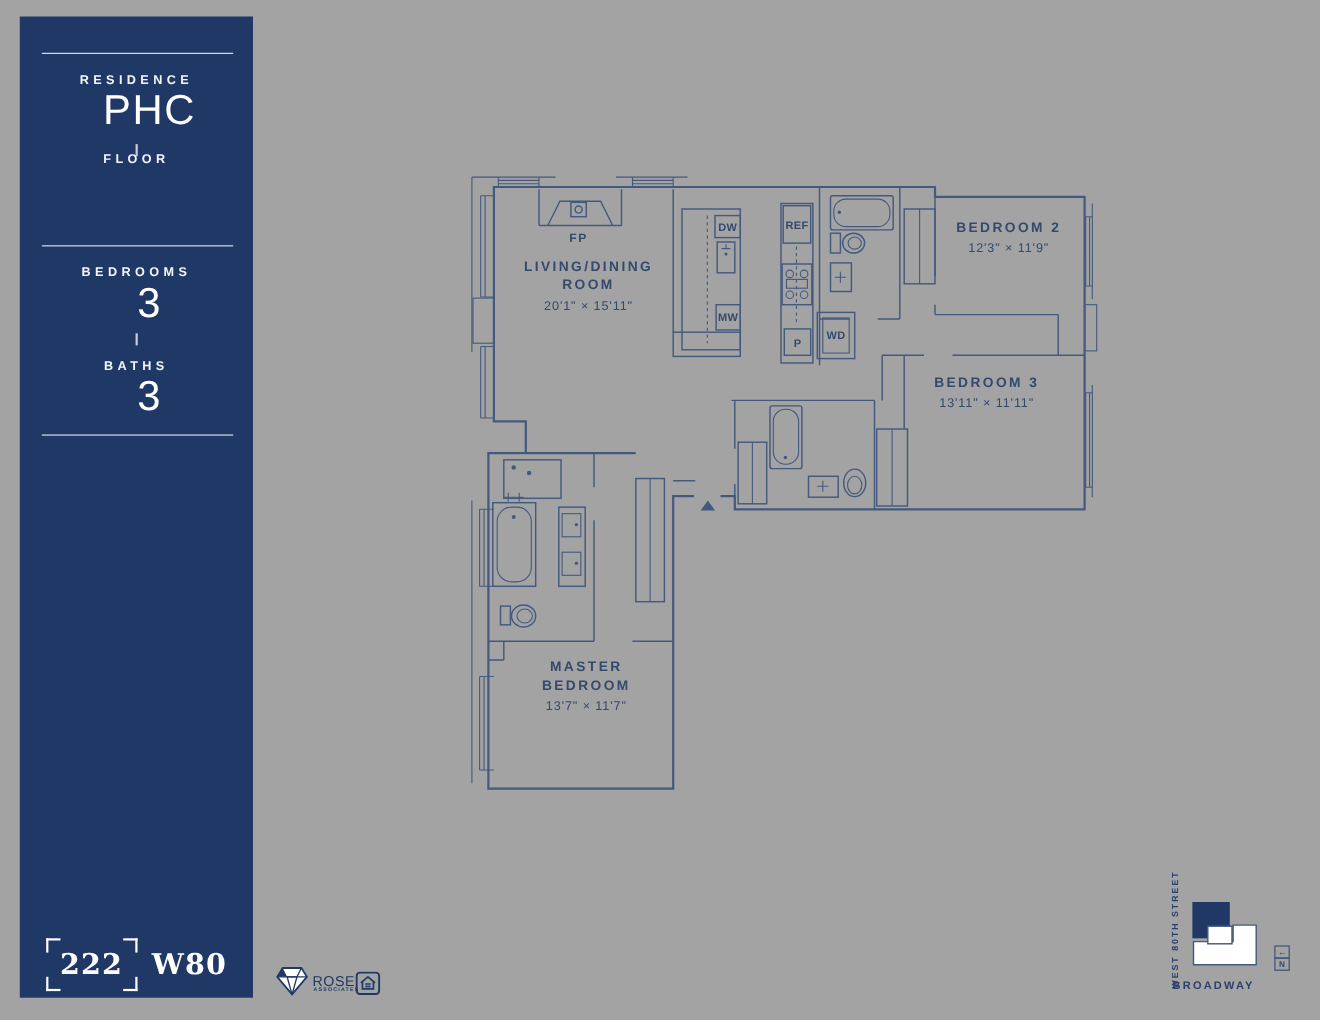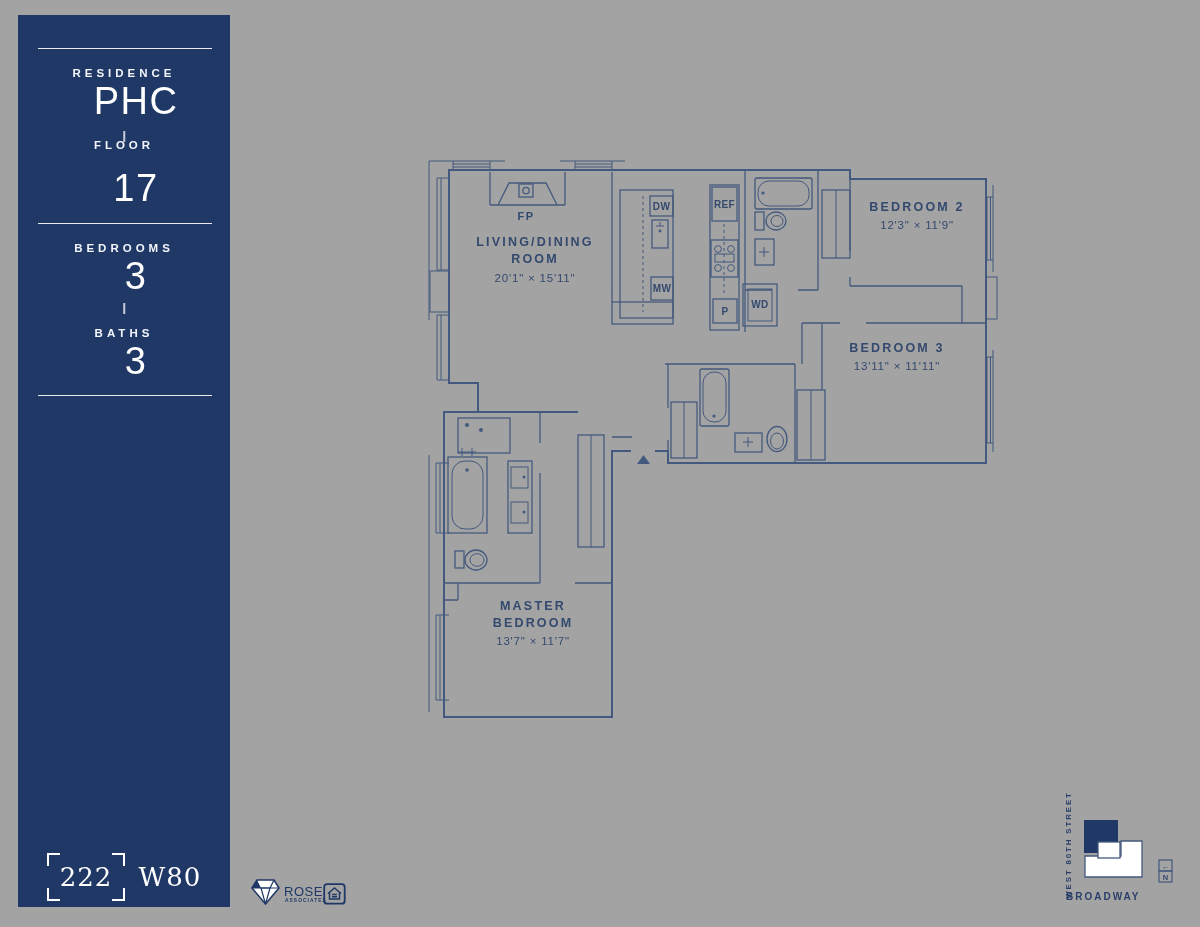--- a/index.html
+++ b/index.html
@@ -15,21 +15,21 @@
   .sb-tick{position:absolute;left:50%;width:1.5px;height:11px;background:rgba(255,255,255,.75);
            transform:translateX(-50%);}
   .logo-row{position:absolute;left:0;top:838px;width:100%;display:flex;justify-content:center;
             align-items:center;gap:13px;}
   .bracket{position:relative;padding:11px 13px;}
   .bracket span.c{position:absolute;width:11px;height:11px;}
   .bracket .tl{left:0;top:0;border-left:2.5px solid #fff;border-top:2.5px solid #fff;}
   .bracket .tr{right:0;top:0;border-right:2.5px solid #fff;border-top:2.5px solid #fff;}
   .bracket .bl{left:0;bottom:0;border-left:2.5px solid #fff;border-bottom:2.5px solid #fff;}
   .bracket .br{right:0;bottom:0;border-right:2.5px solid #fff;border-bottom:2.5px solid #fff;}
-  .logo-num,.logo-name{font-family:"DejaVu Serif","Liberation Serif",serif;font-weight:400;
+  .logo-num,.logo-name{font-family:"DejaVu Serif","Liberation Serif",serif;font-weight:700;
             font-size:26px;color:#ffffff;letter-spacing:1px;line-height:26px;}
   
   .plan{position:absolute;left:410px;top:150px;}
   .plan .wall{stroke:#44597e;stroke-width:2;fill:none;stroke-linecap:square;}
   .plan .thin{stroke:#44597e;stroke-width:1.3;fill:none;}
   .plan .fine{stroke:#44597e;stroke-width:1;fill:none;}
   .plan .dash{stroke:#44597e;stroke-width:1;fill:none;stroke-dasharray:3 3;}
   .plan .fillnavy{fill:#44597e;stroke:none;}
   .plan text{fill:#33496e;}
   .room-name{font-size:12.5px;font-weight:700;letter-spacing:2.2px;text-anchor:middle;}
@@ -54,21 +54,20 @@
 <body>
 
 <div class="page">
 
   <div class="sidebar">
     <div class="sb-rule" style="top:33px"></div>
     <div class="sb-label" style="top:52px">RESIDENCE</div>
     <div class="sb-big" style="top:66px">PHC</div>
     <div class="sb-tick" style="top:116px"></div>
     <div class="sb-label" style="top:124px">FLOOR</div>
-    <div class="sb-big" style="top:153px">17</div>
     <div class="sb-rule" style="top:208px"></div>
     <div class="sb-label" style="top:227px">BEDROOMS</div>
     <div class="sb-big" style="top:241px">3</div>
     <div class="sb-tick" style="top:288px"></div>
     <div class="sb-label" style="top:312px">BATHS</div>
     <div class="sb-big" style="top:326px">3</div>
     <div class="sb-rule" style="top:380px"></div>
 
     <div class="logo-row">
       <div class="bracket">

